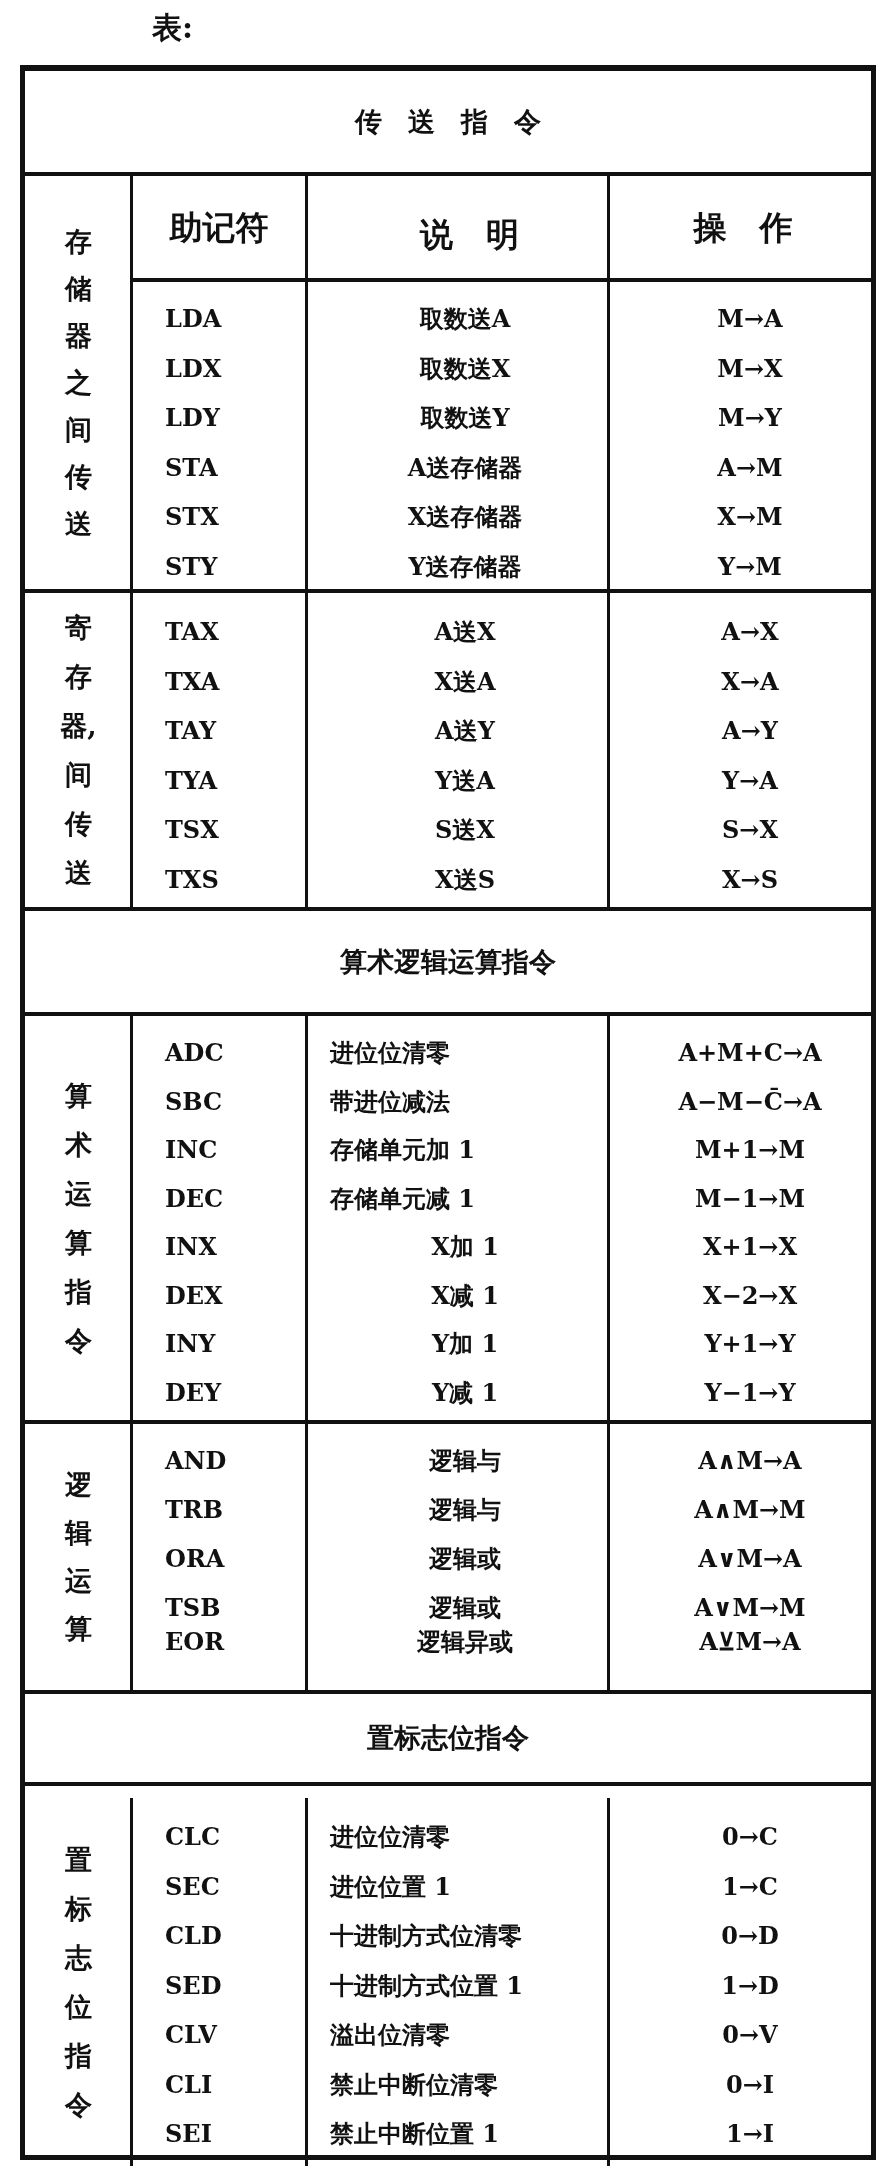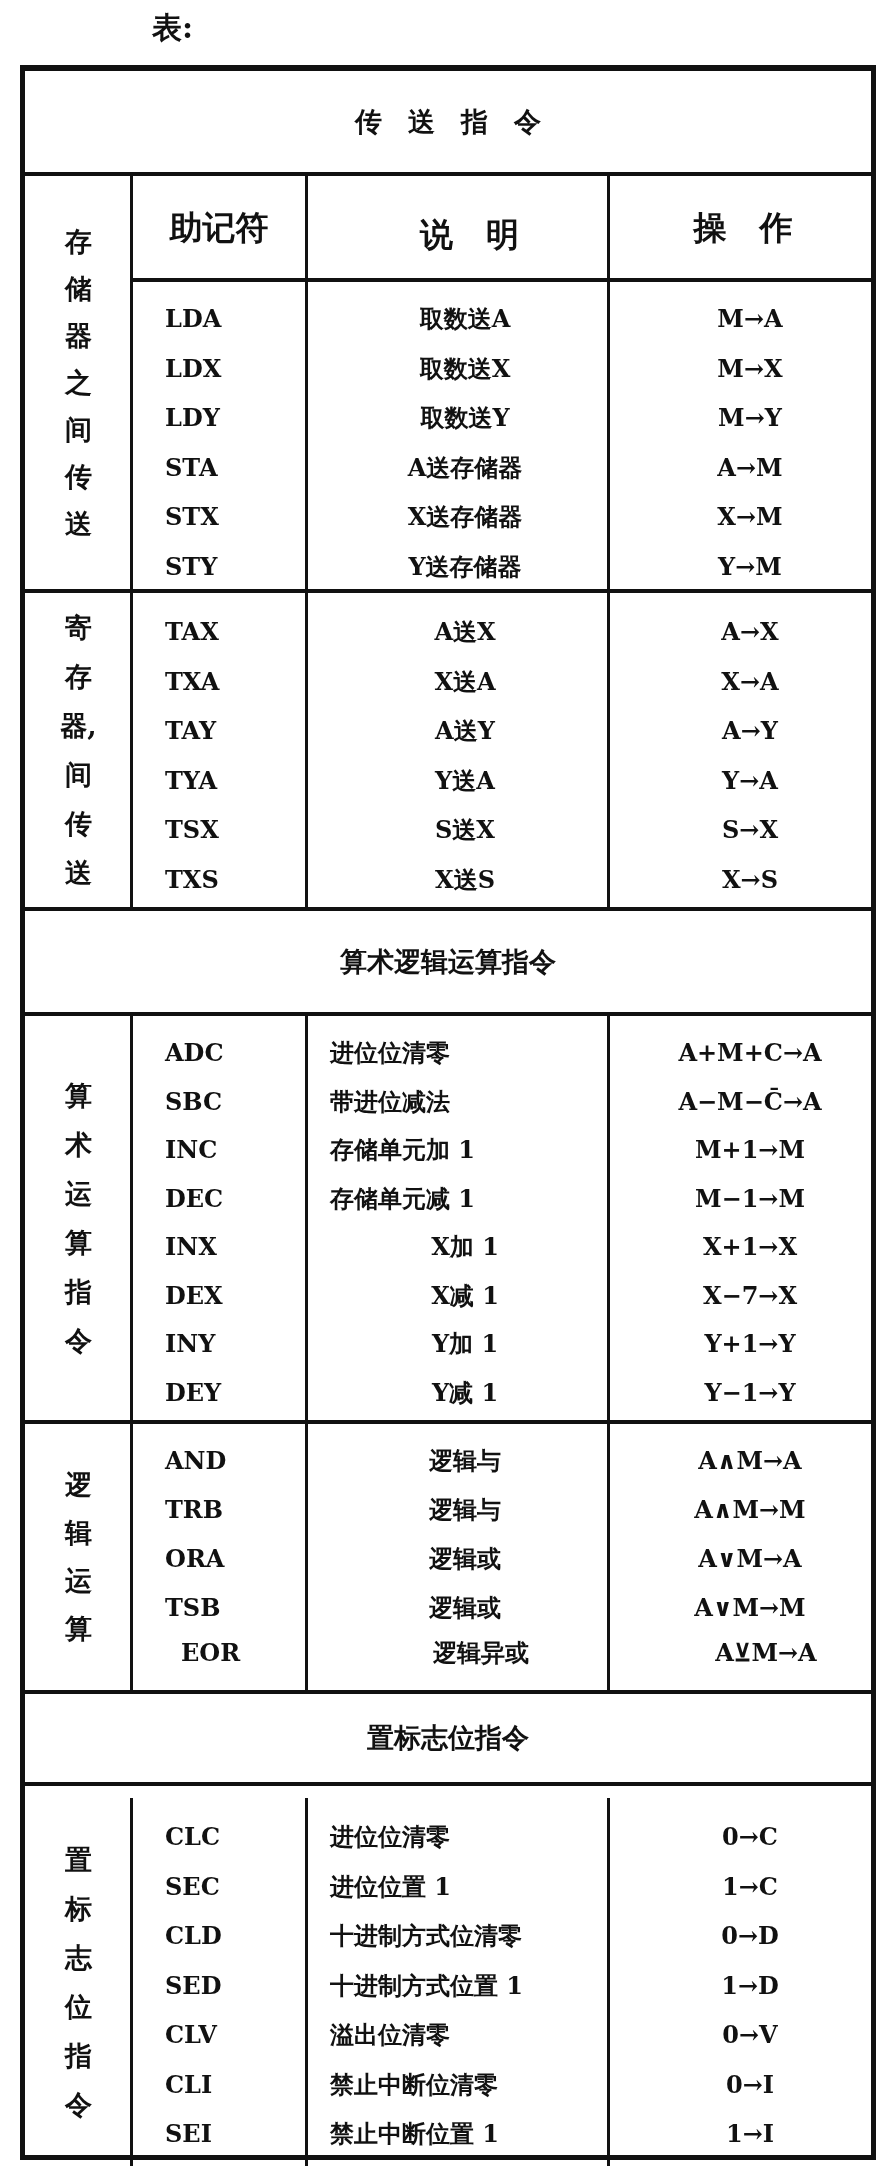--- a/index.html
+++ b/index.html
@@ -173,21 +173,21 @@
           <div class="c-op">M−1→M</div>
         </div>
         <div class="row" style="top: 194px;">
           <div class="c-mn">INX</div>
           <div class="c-desc">X加 1</div>
           <div class="c-op">X+1→X</div>
         </div>
         <div class="row" style="top: 242.5px;">
           <div class="c-mn">DEX</div>
           <div class="c-desc">X减 1</div>
-          <div class="c-op">X−7→X</div>
+          <div class="c-op">X−2→X</div>
         </div>
         <div class="row" style="top: 291px;">
           <div class="c-mn">INY</div>
           <div class="c-desc">Y加 1</div>
           <div class="c-op">Y+1→Y</div>
         </div>
         <div class="row" style="top: 339.5px;">
           <div class="c-mn">DEY</div>
           <div class="c-desc">Y减 1</div>
           <div class="c-op">Y−1→Y</div>
@@ -219,21 +219,21 @@
         <div class="row" style="top: 98px;">
           <div class="c-mn">ORA</div>
           <div class="c-desc">逻辑或</div>
           <div class="c-op">A∨M→A</div>
         </div>
         <div class="row" style="top: 147px;">
           <div class="c-mn">TSB</div>
           <div class="c-desc">逻辑或</div>
           <div class="c-op">A∨M→M</div>
         </div>
-        <div class="row" style="top: 192px; margin-left: 16px;">
+        <div class="row" style="top: 181px;">
           <div class="c-mn">EOR</div>
           <div class="c-desc">逻辑异或</div>
           <div class="c-op">A⊻M→A</div>
         </div>
       </div>
   </div>
 
   <div class="hrow" style="top:1623px;height:92px;">
     <span>置标志位指令</span>
   </div>

